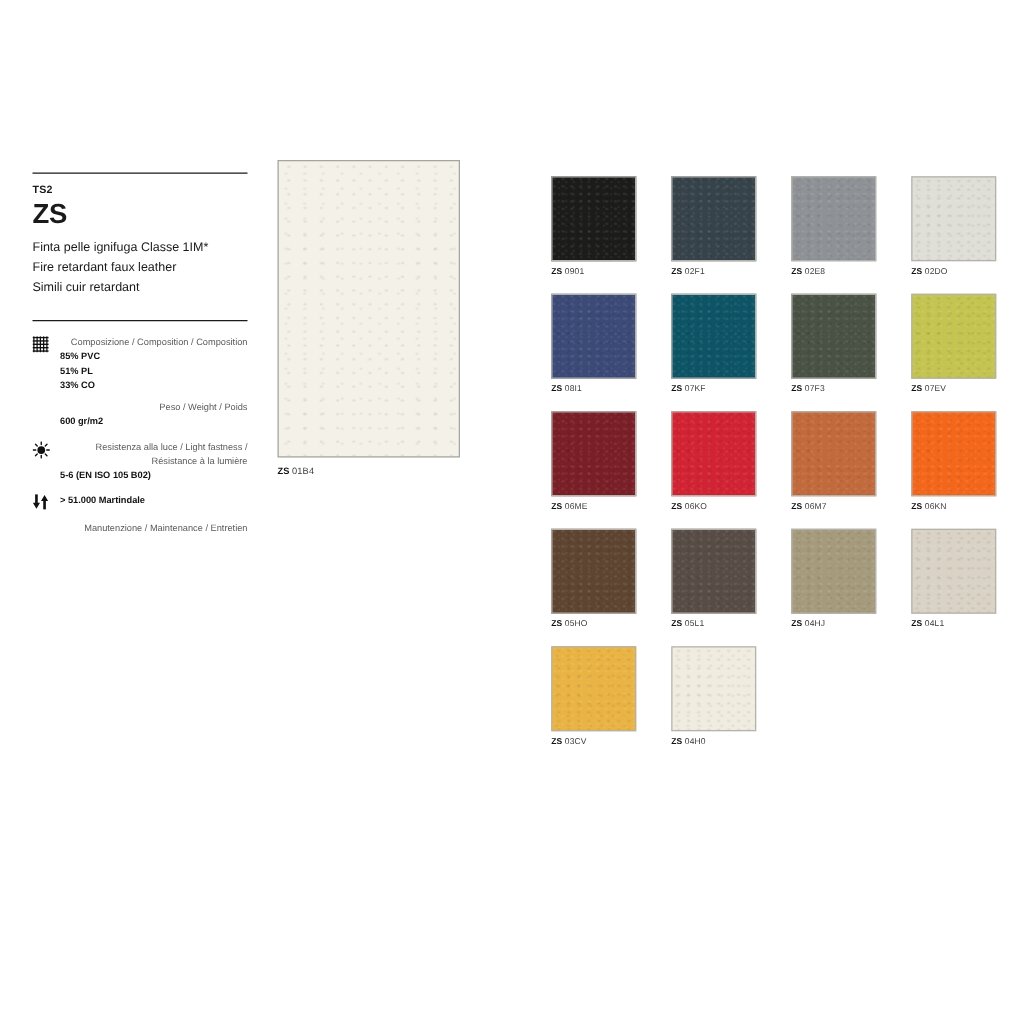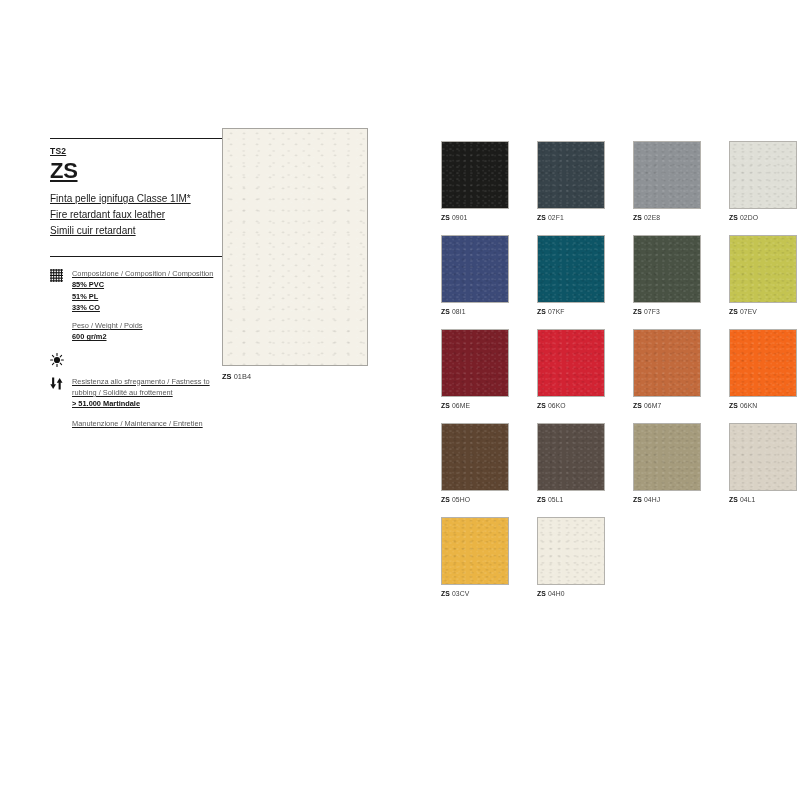--- a/index.html
+++ b/index.html
@@ -14,24 +14,23 @@
     position: relative;
     font-family: "Liberation Sans", sans-serif;
     color: #1a1a1a;
     overflow: hidden;
     -webkit-font-smoothing: antialiased;
   }
 
   
   .info-col {
     position: absolute;
-    left: 50px;
+    left: 26px;
     top: 138px;
     width: 172px;
-    text-decoration: underline;
   }
   .rule {
     border-top: 1.4px solid #1a1a1a;
     width: 100%;
     height: 0;
   }
   .code-small {
     font-size: 8.5px;
     font-weight: bold;
     letter-spacing: 0.2px;
@@ -72,20 +71,21 @@
     justify-content: flex-start;
     align-items: flex-start;
   }
   .spec-body {
     flex: 1;
     font-size: 7.4px;
     line-height: 1.52;
   }
   .spec-label {
     color: #5a5a5a;
+    text-align: right;
   }
   .spec-value {
     font-weight: bold;
     color: #111;
   }
   .spec-sub {
     margin-top: 7px;
   }
   .spec-row.no-icon .spec-icon { visibility: hidden; }
 
@@ -227,35 +227,38 @@
             <line x1="7" y1="11.4" x2="7" y2="13.4"></line>
             <line x1="0.6" y1="7" x2="2.6" y2="7"></line>
             <line x1="11.4" y1="7" x2="13.4" y2="7"></line>
             <line x1="2.4" y1="2.4" x2="3.8" y2="3.8"></line>
             <line x1="10.2" y1="10.2" x2="11.6" y2="11.6"></line>
             <line x1="11.6" y1="2.4" x2="10.2" y2="3.8"></line>
             <line x1="3.8" y1="10.2" x2="2.4" y2="11.6"></line>
           </g>
         </svg>
       </div>
+      <div class="spec-body">
+        <div class="spec-label">Resistenza alla luce / Light fastness / Résistance à la lumière</div>
+        <div class="spec-value">5-6 (EN ISO 105 B02)</div>
+      </div>
     </div>
 
     <div class="spec-row">
       <div class="spec-icon">
         <svg width="14" height="13" viewBox="0 0 14 13" aria-hidden="true">
           <g fill="#111">
             <rect x="2.1" y="0.5" width="2.1" height="7.3"></rect>
             <polygon points="0.3,7.2 6,7.2 3.15,12 "></polygon>
             <rect x="8.6" y="5.2" width="2.1" height="7.3"></rect>
             <polygon points="6.8,5.8 12.5,5.8 9.65,1 "></polygon>
           </g>
         </svg>
       </div>
       <div class="spec-body">
-        <div class="spec-label">Resistenza allo sfregamento / Fastness to rubbing / Solidité au frottement</div>
         <div class="spec-value">&gt; 51.000 Martindale</div>
       </div>
     </div>
 
 
     <div class="spec-row no-icon">
       <div class="spec-icon"></div>
       <div class="spec-body">
         <div class="spec-label">Manutenzione / Maintenance / Entretien</div>
       </div>

